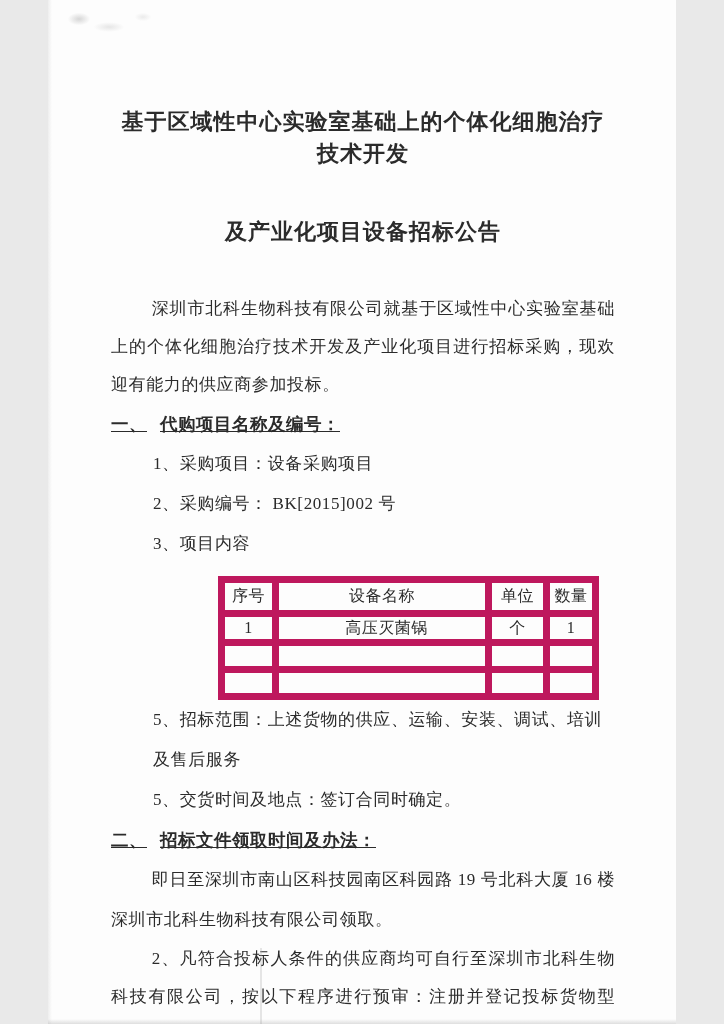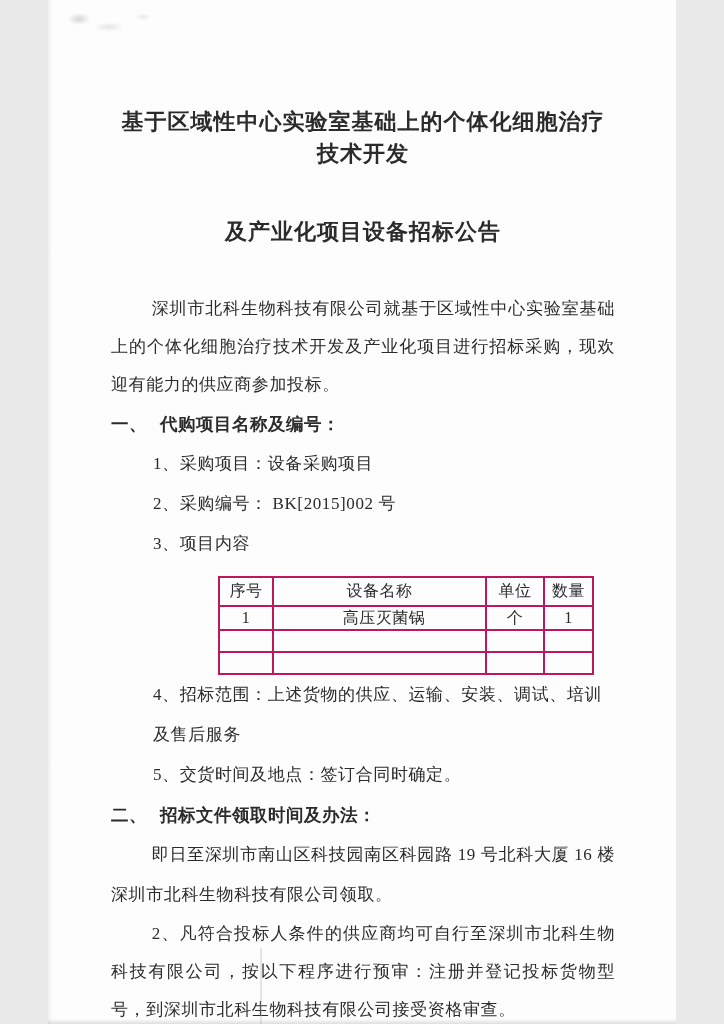--- a/index.html
+++ b/index.html
@@ -43,21 +43,21 @@
   .title-line.l1 { margin-top: 106px; }
   .title-line.l2 { margin-top: 46px; }
 
   
   .intro {
     margin: 42px 0 0 0;
     font-size: 17px; line-height: 38px; letter-spacing: 0.6px;
     text-align: justify; text-indent: 2.4em;
   }
   .sec-heading {
-    margin: 0; font-size: 17.5px; font-weight: bold; line-height: 40px; letter-spacing: 0.5px;
+    margin: 0; font-size: 17.5px; font-weight: bold; line-height: 40px; letter-spacing: 0.5px; text-decoration: underline;
   }
   .sec-heading .marker { margin-right: 13px; }
   .item {
     margin: 0 0 0 42px;
     font-size: 17px; line-height: 40px; letter-spacing: 0.6px;
   }
   .body-para {
     margin: 0; font-size: 17px; line-height: 40px; letter-spacing: 0.6px;
     text-align: justify; text-indent: 2.4em;
   }
@@ -66,21 +66,21 @@
   
   table.equip {
     border-collapse: collapse;
     margin: 12px 0 0 107px;
     table-layout: fixed;
     width: 374px;
     font-size: 16px;
     letter-spacing: 0.5px;
   }
   table.equip th, table.equip td {
-    border: 2px solid #be185d;
+    border: 7px solid #be185d;
     text-align: center;
     padding: 0;
     font-weight: normal;
     overflow: hidden;
     white-space: nowrap;
   }
   table.equip th { height: 27px; }
   table.equip td { height: 22px; }
   table.equip tr.empty td { height: 20px; }
   table.equip td.cell-name { text-align: center; padding-left: 9px; }
@@ -138,21 +138,21 @@
         </tr>
         <tr class="empty">
           <td></td>
           <td class="cell-name"></td>
           <td></td>
           <td></td>
         </tr>
       </tbody>
     </table>
 
-    <p class="item">4、招标范围：上述货物的供应、运输、安装、调试、培训及售后服务</p>
+    <p class="item">5、招标范围：上述货物的供应、运输、安装、调试、培训及售后服务</p>
     <p class="item">5、交货时间及地点：签订合同时确定。</p>
 
     <p class="sec-heading"><span class="marker">二、</span><span>招标文件领取时间及办法：</span></p>
     <p class="body-para">即日至深圳市南山区科技园南区科园路 19 号北科大厦 16 楼深圳市北科生物科技有限公司领取。</p>
 
     <p class="body-para tight">2、凡符合投标人条件的供应商均可自行至深圳市北科生物科技有限公司，按以下程序进行预审：注册并登记投标货物型号，到深圳市北科生物科技有限公司接受资格审查。</p>
   </div>
 </div>
 
 </body></html>

